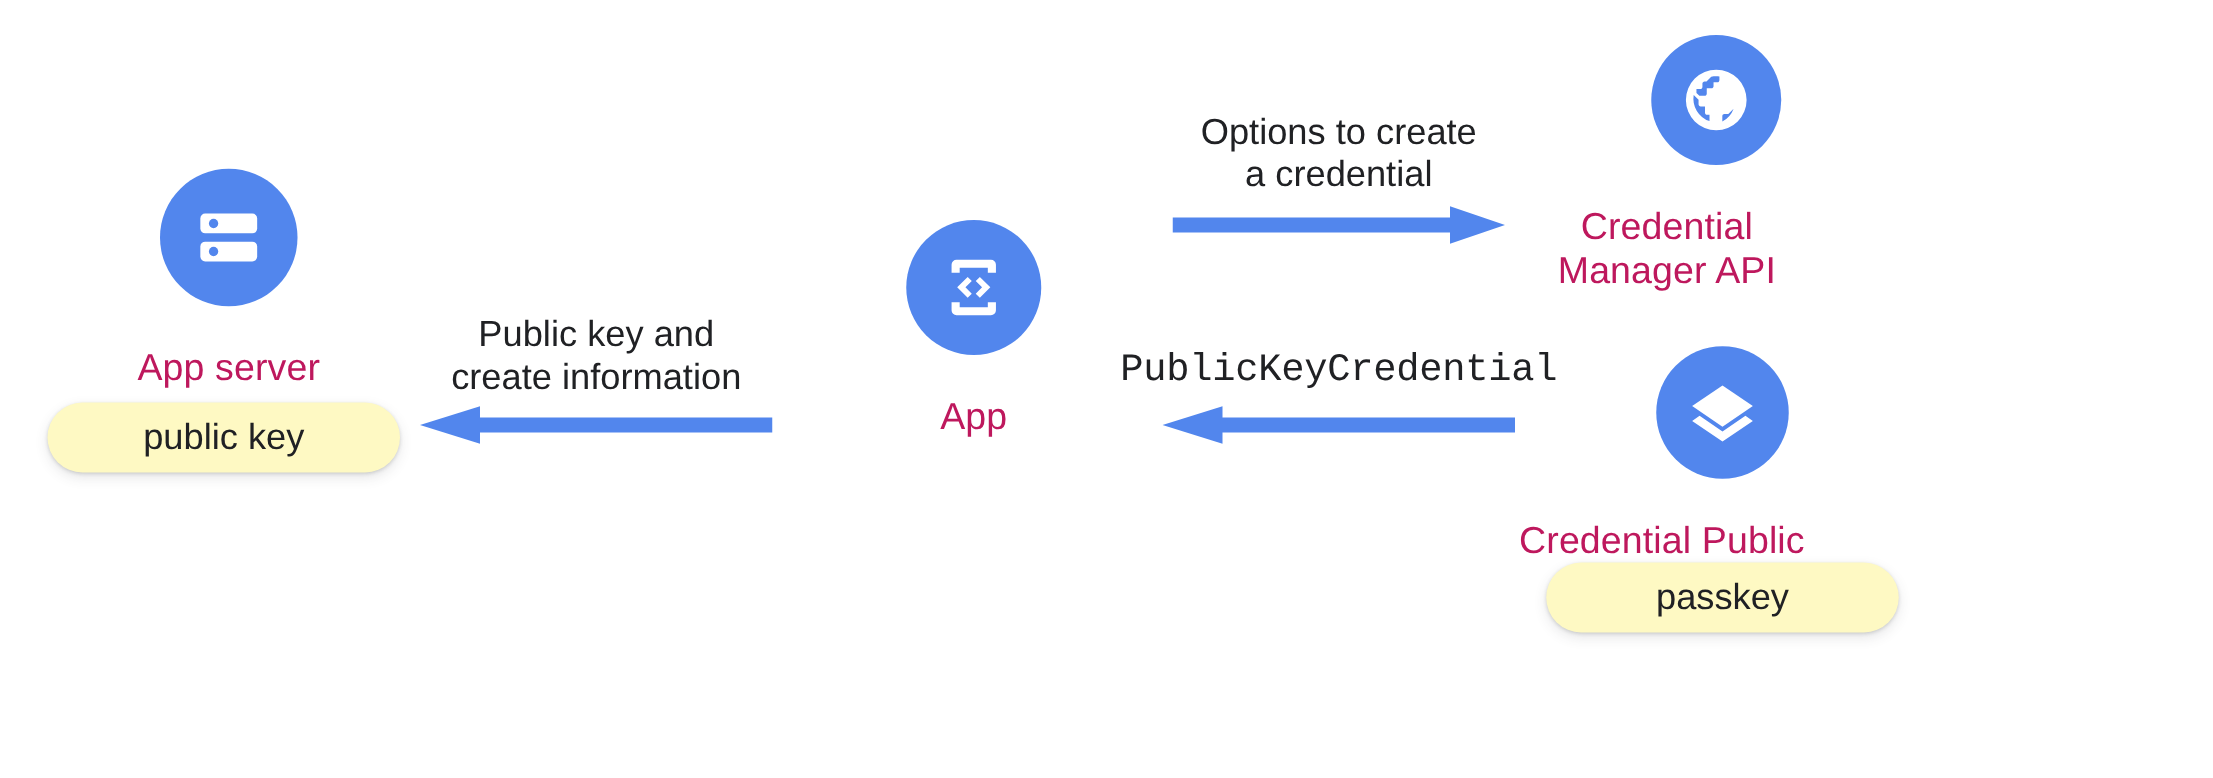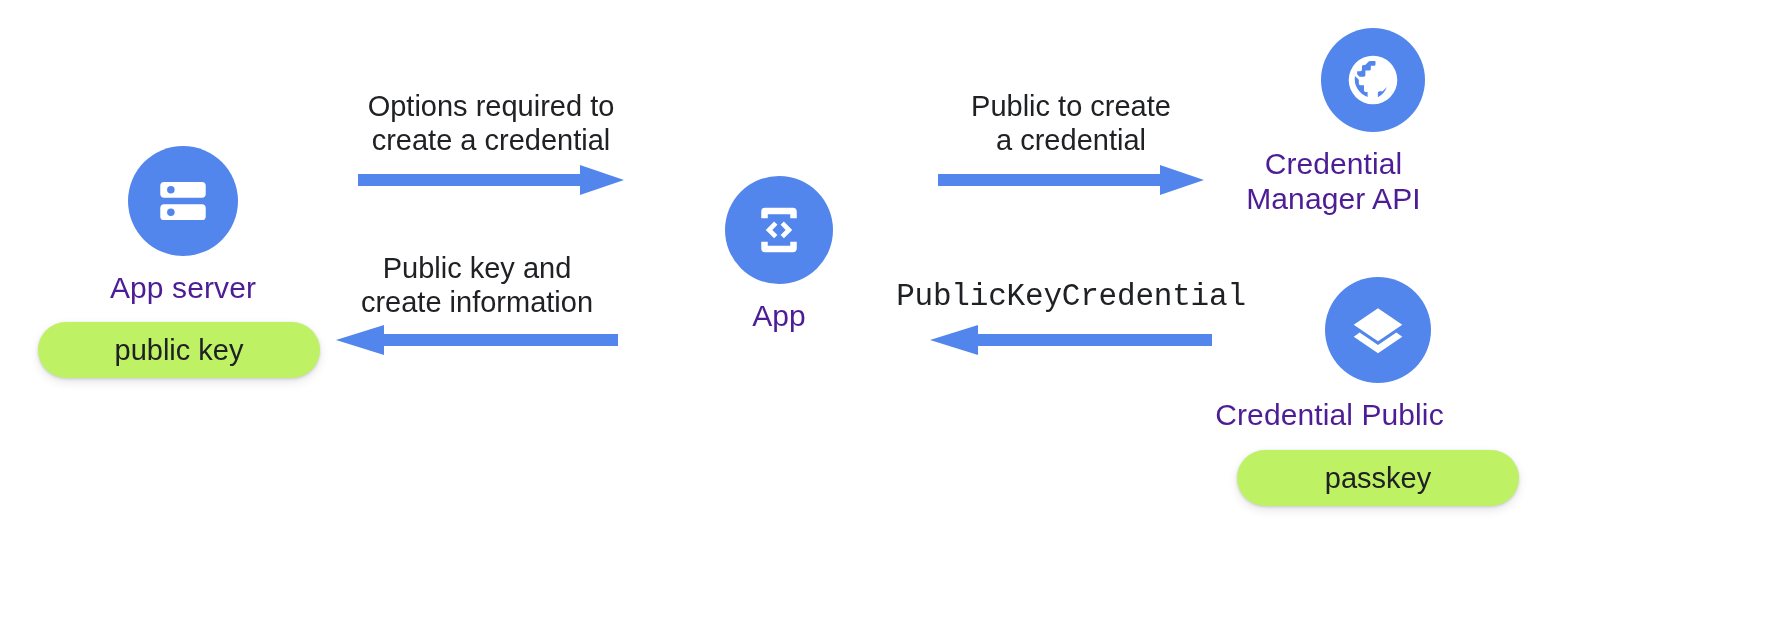--- a/index.html
+++ b/index.html
@@ -30,34 +30,34 @@
   }
   .disc {
     border-radius: 50%;
     background: #5286ED;
     display: flex;
     align-items: center;
     justify-content: center;
     flex: none;
   }
   .node-label {
-    margin-top: 14px;
+    margin-top: 32px;
     font-size: 30px;
     line-height: 1.17;
     font-weight: 400;
     text-align: center;
     letter-spacing: 0.1px;
-    color: #4c1d95;
+    color: #be185d;
     white-space: pre-line;
   }
 
   
   .pill {
     position: absolute;
-    background: #bef264;
+    background: #fef9c3;
     border-radius: 999px;
     box-shadow: 0 1px 3px rgba(60,64,67,0.20), 0 4px 10px rgba(60,64,67,0.13);
     display: flex;
     align-items: center;
     justify-content: center;
     font-size: 29px;
     color: #202124;
   }
 
   
@@ -83,44 +83,36 @@
     margin-bottom: 10px;
     letter-spacing: -0.2px;
   }
   .arrow-svg { display: block; }
 </style>
 </head>
 <body>
 
 <div class="stage">
 
-  <div class="node" style="left:108px; top:146px; width:150px;justify-content:space-between;">
+  <div class="node" style="left:108px; top:135px; width:150px;justify-content:space-between;">
     <div class="disc" style="width:110px; height:110px;">
       <svg width="62" height="62" viewBox="0 0 24 24" aria-hidden="true">
         <rect x="3.2" y="4.6" width="17.6" height="6.1" rx="1.5" fill="#ffffff"></rect>
         <circle cx="7.3" cy="7.65" r="1.45" fill="#5286ED"></circle>
         <rect x="3.2" y="13.3" width="17.6" height="6.1" rx="1.5" fill="#ffffff"></rect>
         <circle cx="7.3" cy="16.35" r="1.45" fill="#5286ED"></circle>
       </svg>
     </div>
     <div class="node-label">App server</div>
   </div>
 
   <div class="pill" style="left:38px; top:322px; width:282px; height:56px;">
     <span>public key</span>
   </div>
 
-  <div class="flow" style="left:358px; top:163px; width:266px; height:34px;">
-    <div class="flow-text" style="bottom:100%; margin-bottom:6px;">Options required to
-create a credential</div>
-    <svg class="arrow-svg" width="266" height="34" viewBox="0 0 266 34">
-      <rect x="0" y="11" width="227" height="12" fill="#5286ED"></rect>
-      <polygon points="222,2 266,17 222,32" fill="#5286ED"></polygon>
-    </svg>
-  </div>
 
   <div class="flow" style="left:336px; top:323px; width:282px; height:34px;">
     <div class="flow-text" style="bottom:100%; margin-bottom:4px;">Public key and
 create information</div>
     <svg class="arrow-svg" width="282" height="34" viewBox="0 0 282 34">
       <rect x="44" y="11" width="238" height="12" fill="#5286ED"></rect>
       <polygon points="48,2 48,32 0,17" fill="#5286ED"></polygon>
     </svg>
   </div>
 
@@ -130,21 +122,21 @@
         <path d="M6.5 3.1h11a1.6 1.6 0 0 1 1.6 1.6v2.6h-2.6V5.7H7.5v1.6H4.9V4.7A1.6 1.6 0 0 1 6.5 3.1z" fill="#ffffff"></path>
         <path d="M4.9 16.7h2.6v1.6h9v-1.6h2.6v2.6a1.6 1.6 0 0 1-1.6 1.6h-11a1.6 1.6 0 0 1-1.6-1.6z" fill="#ffffff"></path>
         <path d="M10.05 8.6 6.7 11.95l3.35 3.35 1.32-1.32-2.03-2.03 2.03-2.03z" fill="#ffffff"></path>
         <path d="M13.95 8.6l-1.32 1.32 2.03 2.03-2.03 2.03 1.32 1.32 3.35-3.35z" fill="#ffffff"></path>
       </svg>
     </div>
     <div class="node-label" style="font-weight:500;text-align:right;">App</div>
   </div>
 
   <div class="flow" style="left:938px; top:163px; width:266px; height:34px;">
-    <div class="flow-text" style="bottom:100%; margin-bottom:6px;">Public to create
+    <div class="flow-text" style="bottom:100%; margin-bottom:6px;">Options to create
 a credential</div>
     <svg class="arrow-svg" width="266" height="34" viewBox="0 0 266 34">
       <rect x="0" y="11" width="227" height="12" fill="#5286ED"></rect>
       <polygon points="222,2 266,17 222,32" fill="#5286ED"></polygon>
     </svg>
   </div>
 
   <div class="flow" style="left:930px; top:323px; width:282px; height:34px;">
     <div class="flow-text mono" style="bottom:100%; margin-bottom:8px;">PublicKeyCredential</div>
     <svg class="arrow-svg" width="282" height="34" viewBox="0 0 282 34">

